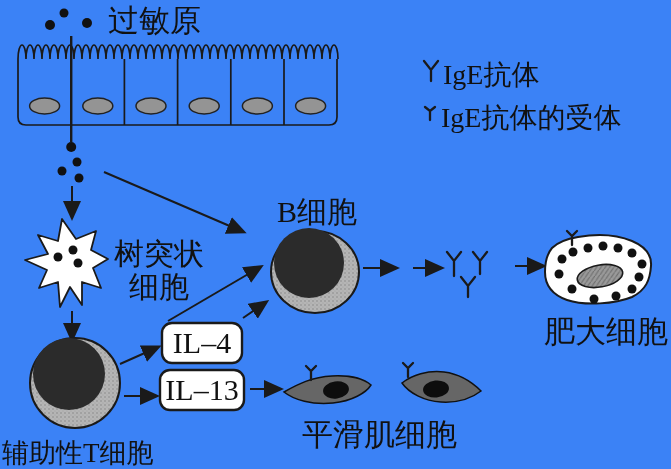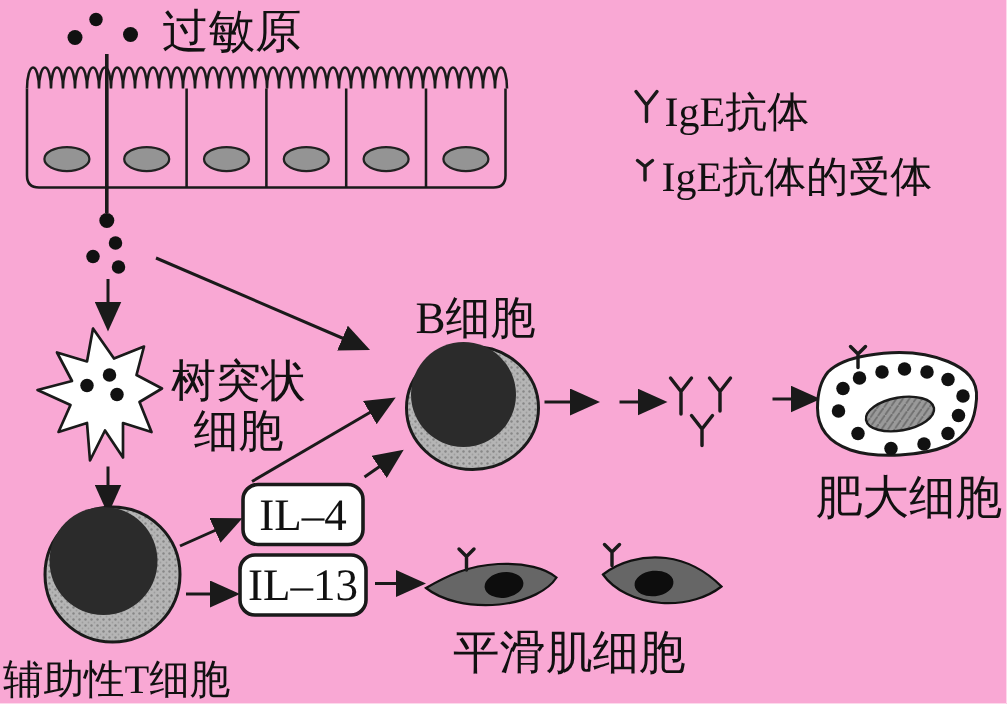--- a/index.html
+++ b/index.html
@@ -1,16 +1,16 @@
 <!DOCTYPE html>
 <html><head>
 <meta charset="utf-8">
 <style>
   html,body{margin:0;padding:0;background:#ffffff;}
-  .stage{position:relative;width:671px;height:469px;background:#f9a8d4;overflow:hidden;
+  .stage{position:relative;width:671px;height:469px;background:#3b82f6;overflow:hidden;
          font-family:"Liberation Serif","DejaVu Serif",serif;}
   svg text{fill:#111;font-family:"Liberation Serif","DejaVu Serif",serif;}
   .t31{font-size:31px;}
   .t30{font-size:30px;}
   .t28{font-size:28px;}
   .t27{font-size:27px;}
   .ln{stroke:#1a1a1a;stroke-width:2;fill:none;}
   .ln25{stroke:#1a1a1a;stroke-width:2.4;fill:none;}
   .thin{stroke:#1a1a1a;stroke-width:1.7;fill:none;}
   .dot{fill:#111;}

